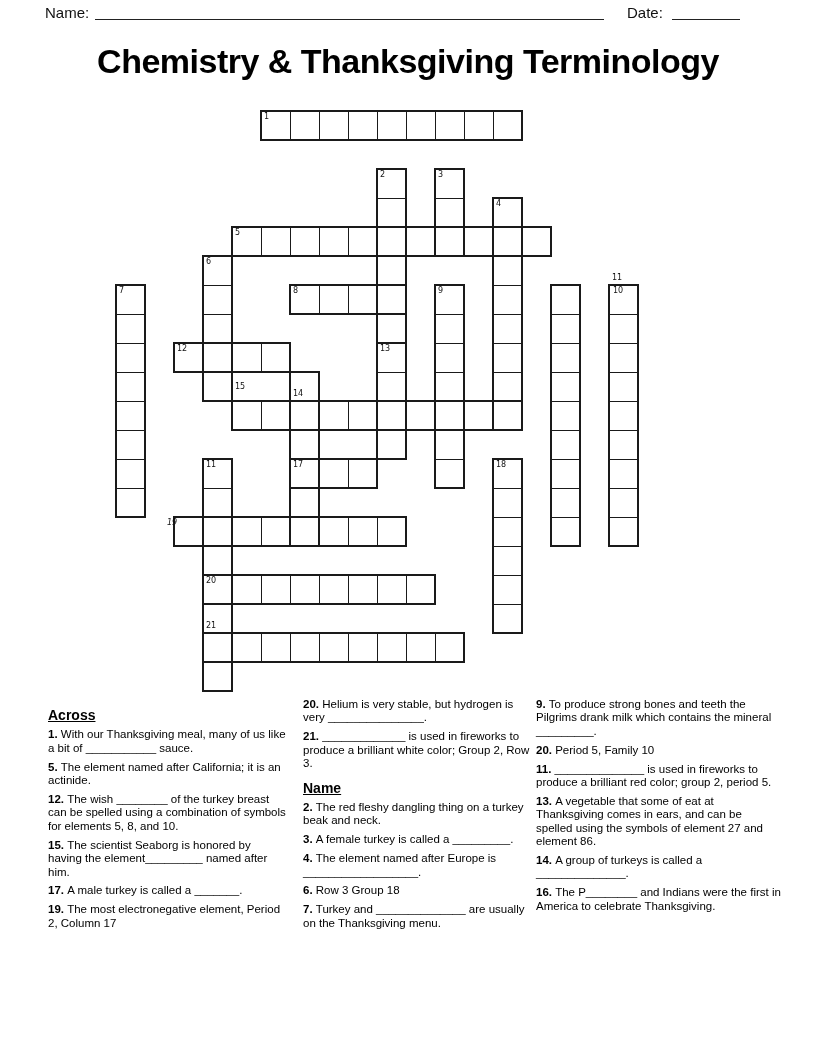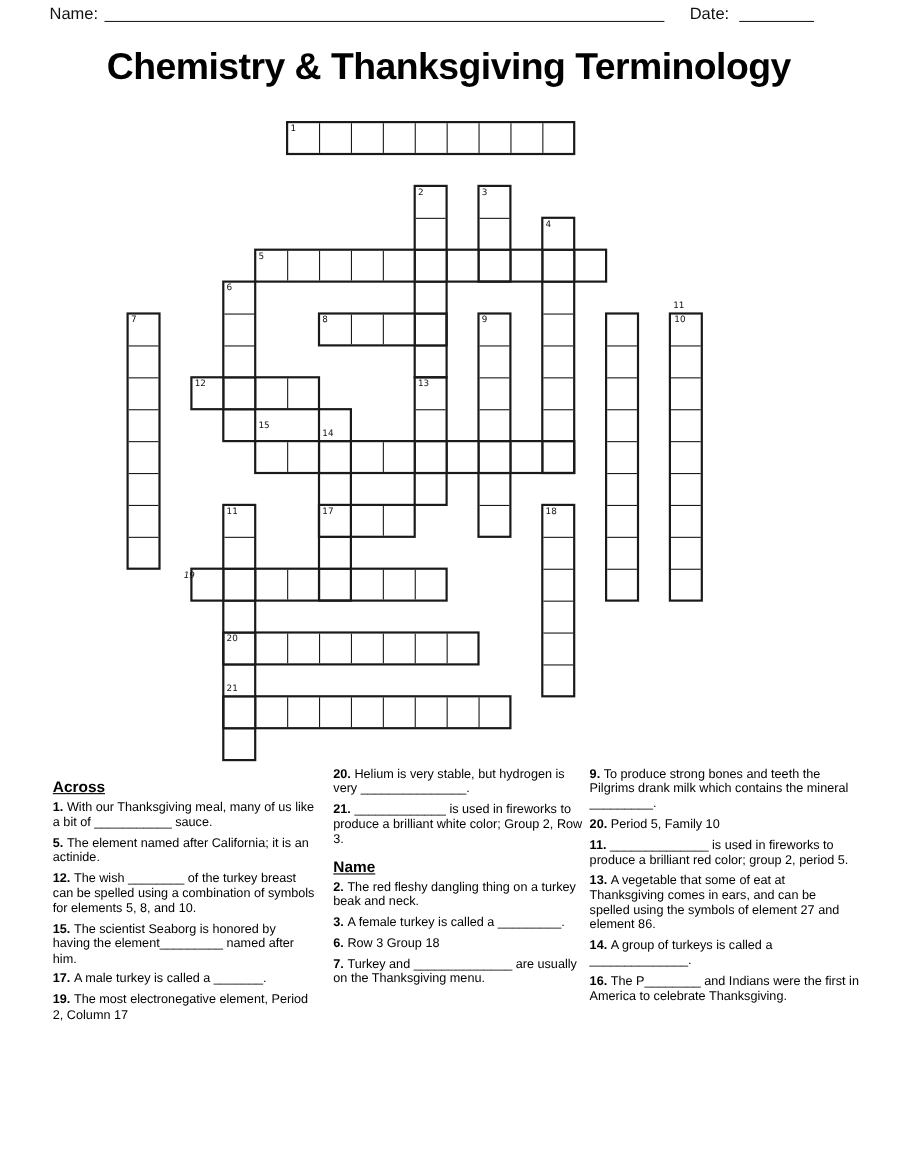--- a/index.html
+++ b/index.html
@@ -205,20 +205,21 @@
       <p class="clue"><b>15. </b>The scientist Seaborg is honored by having the element_________ named after him.</p>
       <p class="clue"><b>17. </b>A male turkey is called a _______.</p>
       <p class="clue"><b>19. </b>The most electronegative element, Period 2, Column 17</p>
     </div>
   <div class="clue-col" id="clue-col-2" style="left:303px;width:232px;">
       <p class="clue"><b>20. </b>Helium is very stable, but hydrogen is very _______________.</p>
       <p class="clue"><b>21. </b>_____________ is used in fireworks to produce a brilliant white color; Group 2, Row 3.</p>
       <p class="clue-head">Name</p>
       <p class="clue"><b>2. </b>The red fleshy dangling thing on a turkey beak and neck.</p>
       <p class="clue"><b>3. </b>A female turkey is called a _________.</p>
+      <p class="clue"><b>4. </b>The element named after Europe is __________________.</p>
       <p class="clue"><b>6. </b>Row 3 Group 18</p>
       <p class="clue"><b>7. </b>Turkey and ______________ are usually on the Thanksgiving menu.</p>
     </div>
   <div class="clue-col" id="clue-col-3" style="left:536px;width:245px;">
       <p class="clue"><b>9. </b>To produce strong bones and teeth the Pilgrims drank milk which contains the mineral _________.</p>
       <p class="clue"><b>20. </b>Period 5, Family 10</p>
       <p class="clue"><b>11. </b>______________ is used in fireworks to produce a brilliant red color; group 2, period 5.</p>
       <p class="clue"><b>13. </b>A vegetable that some of eat at Thanksgiving comes in ears, and can be spelled using the symbols of element 27 and element 86.</p>
       <p class="clue"><b>14. </b>A group of turkeys is called a ______________.</p>
       <p class="clue"><b>16. </b>The P________ and Indians were the first in America to celebrate Thanksgiving.</p>

